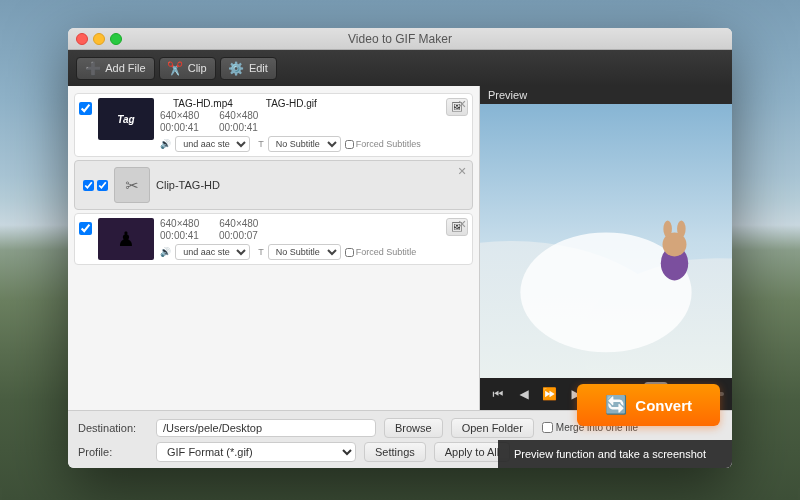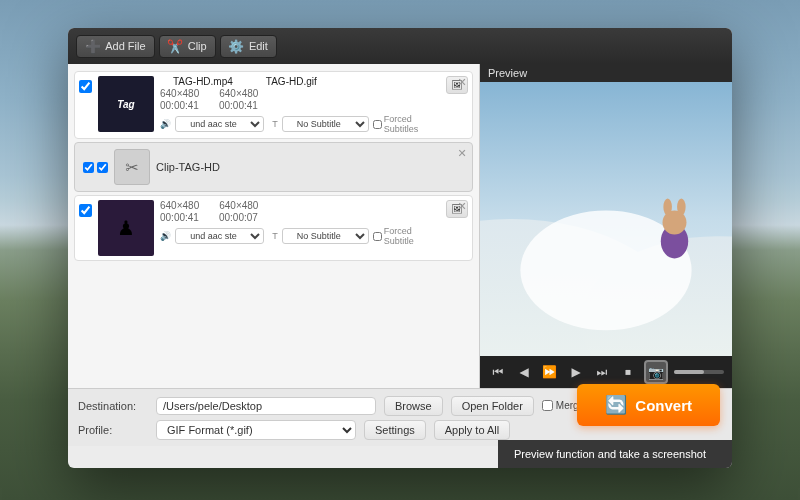--- a/index.html
+++ b/index.html
@@ -127,21 +127,21 @@
       display: flex;
       align-items: flex-start;
       gap: 6px;
     }
     .file-checkbox {
       margin-top: 4px;
       accent-color: #007aff;
     }
     .file-thumb {
       width: 56px;
-      height: 56px;
+      height: 42px;
       background: #1a1a2e;
       border-radius: 2px;
       overflow: hidden;
       flex-shrink: 0;
       display: flex;
       align-items: center;
       justify-content: center;
     }
     .thumb-tag {
       color: white;
@@ -162,21 +162,21 @@
     .file-name { font-weight: 500; color: #222; margin-left: 13px; }
     .file-meta { color: #666; }
     .file-controls {
       display: flex;
       align-items: center;
       gap: 4px;
       margin-top: 3px;
     }
     .file-select {
       font-size: 9px;
-      padding: 1px 10px;
+      padding: 1px 3px;
       border: 1px solid #ccc;
       border-radius: 3px;
       background: white;
       color: #444;
     }
     .file-actions {
       display: flex;
       flex-direction: column;
       gap: 2px;
       margin-left: auto;
@@ -453,20 +453,28 @@
     .file-list-panel::-webkit-scrollbar-track { background: #f0f0f0; }
     .file-list-panel::-webkit-scrollbar-thumb { background: #bbb; border-radius: 3px; }
   </style>
 </head>
 <body>
 
 <div class="bg"></div>
 
 <div class="window">
 
+  <div class="titlebar">
+    <div class="traffic-lights">
+      <div class="traffic-light tl-close"></div>
+      <div class="traffic-light tl-min"></div>
+      <div class="traffic-light tl-max"></div>
+    </div>
+    <span class="titlebar-title">Video to GIF Maker</span>
+  </div>
 
   <div class="toolbar">
     <button class="toolbar-btn">
       <span class="toolbar-icon">➕</span>
       <span>Add File</span>
     </button>
     <button class="toolbar-btn">
       <span class="toolbar-icon">✂️</span>
       <span>Clip</span>
     </button>

